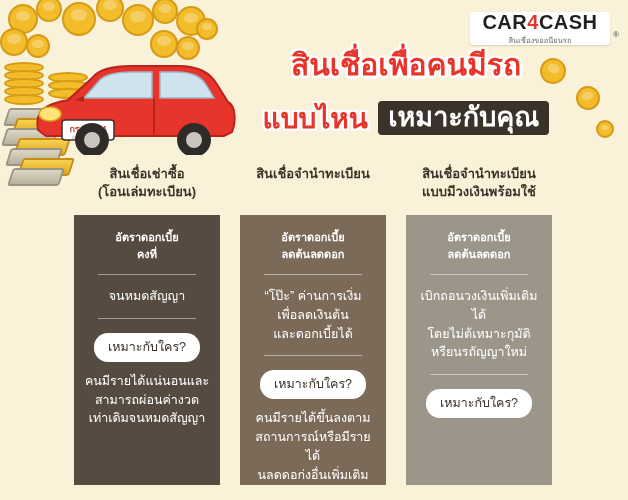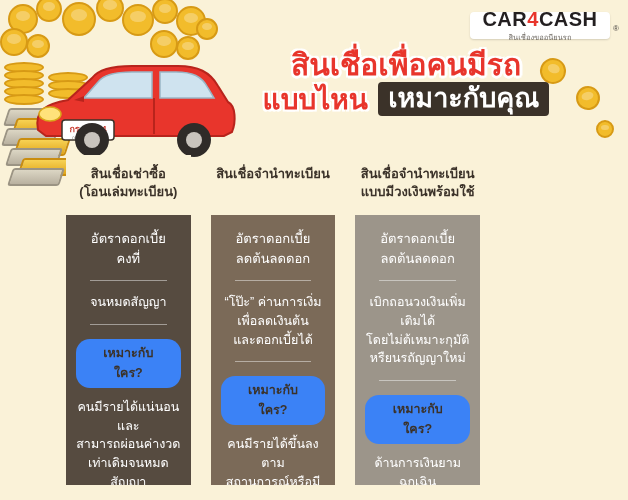--- a/index.html
+++ b/index.html
@@ -50,21 +50,21 @@
     background: linear-gradient(#dcd6c4, #b9b1a0);
     border-color: #9b9484;
   }
 
   
   #car { position: absolute; left: 28px; top: 52px; width: 212px; height: 112px; }
 
   
   #logo {
     position: absolute; right: 18px; top: 12px;
-    width: 140px; height: 27px;
+    width: 140px; height: 33px;
     background: #ffffff;
     border-radius: 4px;
     display: flex; flex-direction: column;
     align-items: center; justify-content: center;
     box-shadow: 0 1px 2px rgba(0,0,0,0.15);
   }
   #logo .lg-main {
     font-size: 20px; font-weight: bold; letter-spacing: 0.5px;
     color: #231f20; line-height: 20px;
   }
@@ -82,39 +82,39 @@
     position: absolute; left: 196px; top: 48px; width: 420px;
     text-align: center;
   }
   .hl-row { white-space: nowrap; line-height: 1.12; }
   .hl-1 {
     font-size: 30px; font-weight: bold;
     color: #e8352c;
     text-shadow: 2px 2px 0 #ffffff, -2px 2px 0 #ffffff, 2px -2px 0 #ffffff, -2px -2px 0 #ffffff,
                  0 3px 0 #ffffff, 3px 0 0 #ffffff;
   }
-  .hl-2 { margin-top: 0; }
+  .hl-2 { margin-top: 19px; }
   .hl-2 .part-a {
     font-size: 28px; font-weight: bold; color: #e8352c;
     text-shadow: 2px 2px 0 #ffffff, -2px 2px 0 #ffffff, 2px -2px 0 #ffffff, -2px -2px 0 #ffffff;
   }
   .hl-2 .part-b {
     display: inline-block;
     font-size: 27px; font-weight: bold; color: #ffffff;
     background: #3b3229;
     padding: 1px 10px 3px 10px;
     border-radius: 4px;
     margin-left: 6px;
     vertical-align: 2px;
   }
 
   
   #columns {
-    position: absolute; left: 66px; top: 155px;
-    width: 414px; height: 330px;
+    position: absolute; left: 74px; top: 155px;
+    width: 478px; height: 330px;
     display: flex; gap: 20px;
   }
   .col {
     flex: 1;
     display: flex; flex-direction: column;
     color: #ffffff;
   }
   .col-head {
     background: #faf2d8;
     color: #3b3229;
@@ -127,31 +127,31 @@
   .col-body {
     flex: 1;
     padding: 14px 10px 10px 10px;
     text-align: center;
   }
   .col-1 .col-body { background: #564b40; }
   .col-2 .col-body { background: #7b6a58; }
   .col-3 .col-body { background: #9c958a; }
 
   .blk { font-size: 12.5px; line-height: 1.5; }
-  .blk.strong { font-weight: normal; font-size: 13px; }
+  .blk.strong { font-weight: bold; font-size: 11px; }
   .divider {
     height: 1px;
     background: rgba(255,255,255,0.45);
     margin: 12px 14px;
   }
   .pill {
     display: inline-block;
-    background: #3b82f6;
+    background: #ffffff;
     color: #3b3229;
-    font-size: 12.5px; font-weight: bold;
+    font-size: 12.5px; font-weight: normal;
     padding: 4px 14px 5px 14px;
     border-radius: 14px;
     margin: 2px 0 10px 0;
   }
 
   
   #bottom-strip {
     position: absolute; left: 0; bottom: 0;
     width: 628px; height: 15px;
     background: #faf2d8;
@@ -309,21 +309,20 @@
         </div>
         <div class="divider"></div>
         <div class="blk">
           <div>เบิกถอนวงเงินเพิ่มเติมได้</div>
           <div>โดยไม่ต้เหมาะกุมัติ</div>
           <div>หรืยนรถัญญาใหม่</div>
         </div>
         <div class="divider"></div>
         <div class="pill">เหมาะกับใคร?</div>
         <div class="blk">
-          <div>ด้านการเงินยามฉุกเฉิน</div>
         </div>
       </div>
     </div>
 
   </div>
 
   <div id="bottom-strip"></div>
 </div>
 
 </body></html>

